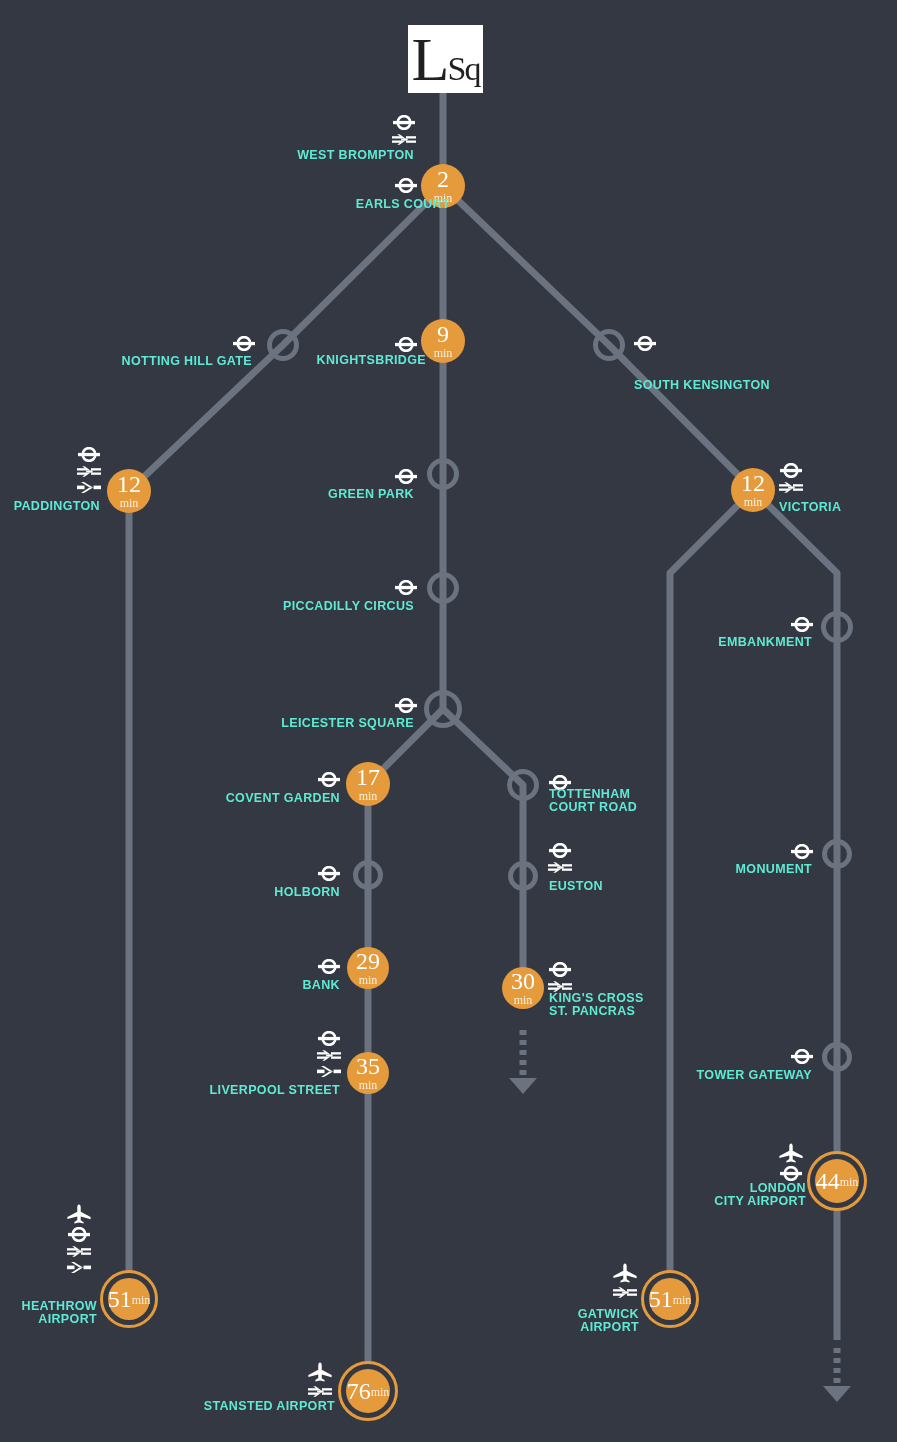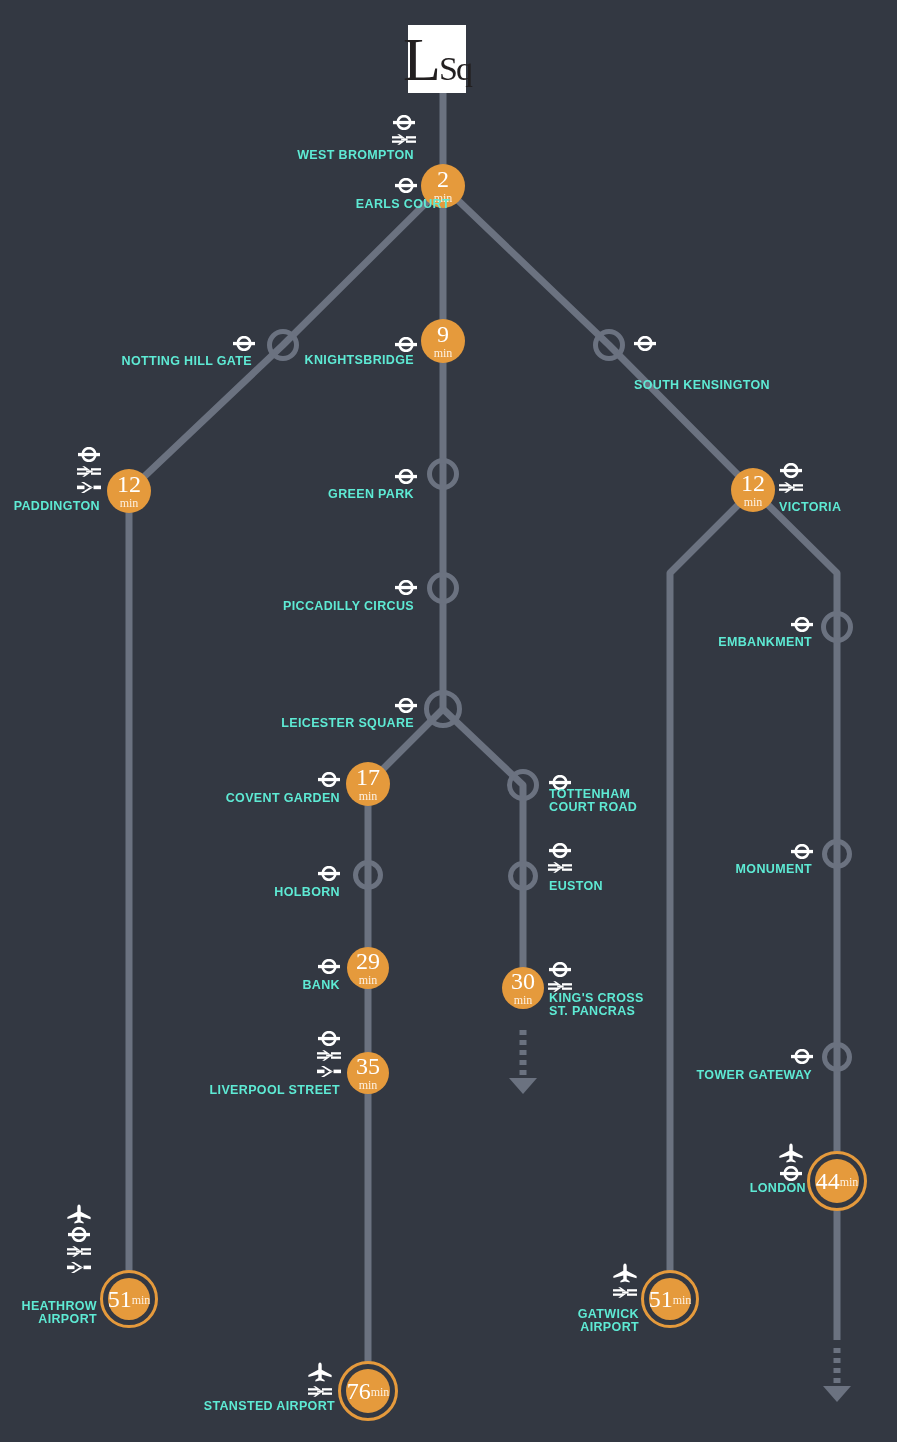--- a/index.html
+++ b/index.html
@@ -146,21 +146,21 @@
       <path d="M523,1030 L523,1078"></path>
       <path d="M837,1348 L837,1386"></path>
     </g>
 
     <g fill="#6b7280">
       <polygon points="509,1078 537,1078 523,1094"></polygon>
       <polygon points="823,1386 851,1386 837,1402"></polygon>
     </g>
   </svg>
 
-  <div class="logo-box" style="left:408px; top:25px; width:58px; height:68px;">
+  <div class="logo-box" style="left:408px; top:25px; width:75px; height:68px;">
     <span class="logo-text">
       <span class="l-big">L</span><span class="sq-small">Sq</span>
     </span>
   </div>
 
   <div id="stations-layer">
       <div class="icons" style="left: 404px; top: 115px; transform: translate(-50%, 0px);">
         <span>
           <svg width="22" height="15" viewBox="0 0 22 15">
             <circle cx="11" cy="7.5" r="6.4" fill="none" stroke="#fff" stroke-width="2.6"></circle>
@@ -210,21 +210,21 @@
         <span class="unit">min</span>
       </div>
       <div class="icons" style="left: 406px; top: 337px; transform: translate(-50%, 0px);">
         <span>
           <svg width="22" height="15" viewBox="0 0 22 15">
             <circle cx="11" cy="7.5" r="6.4" fill="none" stroke="#fff" stroke-width="2.6"></circle>
             <rect x="0" y="5.9" width="22" height="3.3" fill="#fff"></rect>
           </svg>
         </span>
       </div>
-      <div class="label left" style="top: 354px; left: 0px; width: 414px;"><div>KNIGHTSBRIDGE</div></div>
+      <div class="label left" style="top: 354px; left: 12px; width: 414px;"><div>KNIGHTSBRIDGE</div></div>
       <div class="node-ring" style="left: 609px; top: 345px; width: 32px; height: 32px;"></div>
       <div class="icons" style="left: 645px; top: 336px; transform: translate(-50%, 0px);">
         <span>
           <svg width="22" height="15" viewBox="0 0 22 15">
             <circle cx="11" cy="7.5" r="6.4" fill="none" stroke="#fff" stroke-width="2.6"></circle>
             <rect x="0" y="5.9" width="22" height="3.3" fill="#fff"></rect>
           </svg>
         </span>
       </div>
       <div class="label right" style="top: 355px; left: 634px; margin-top: 24px;"><div>SOUTH KENSINGTON</div></div>
@@ -493,21 +493,21 @@
             <path fill="#fff" d="M13 0.6c1.05 0 1.72 1.25 1.72 3.1v4.0l9.9 5.2v2.25l-9.9-2.6v3.6l2.9 2.0v1.45L13 18.6l-4.62 0.95V18.1l2.9-2.0v-3.6l-9.9 2.6V12.9l9.9-5.2v-4.0c0-1.85 0.67-3.1 1.72-3.1z"></path>
           </svg>
         </span>
         <span>
           <svg width="22" height="15" viewBox="0 0 22 15">
             <circle cx="11" cy="7.5" r="6.4" fill="none" stroke="#fff" stroke-width="2.6"></circle>
             <rect x="0" y="5.9" width="22" height="3.3" fill="#fff"></rect>
           </svg>
         </span>
       </div>
-      <div class="label left" style="top: 1182px; left: 0px; width: 806px;"><div>LONDON</div></div>
+      <div class="label left" style="top: 1182px; left: 0px; width: 806px;"><div>LONDON</div><div>CITY AIRPORT</div></div>
       <div class="badge ringed" style="left: 129px; top: 1299px; width: 58px; height: 58px; padding: 5px;">
         <div class="inner">
           <span class="num">51</span>
           <span class="unit">min</span>
         </div>
       </div>
       <div class="icons" style="left: 79px; top: 1204px; transform: translate(-50%, 0px);">
         <span>
           <svg width="26" height="20" viewBox="0 0 26 20">
             <path fill="#fff" d="M13 0.6c1.05 0 1.72 1.25 1.72 3.1v4.0l9.9 5.2v2.25l-9.9-2.6v3.6l2.9 2.0v1.45L13 18.6l-4.62 0.95V18.1l2.9-2.0v-3.6l-9.9 2.6V12.9l9.9-5.2v-4.0c0-1.85 0.67-3.1 1.72-3.1z"></path>

